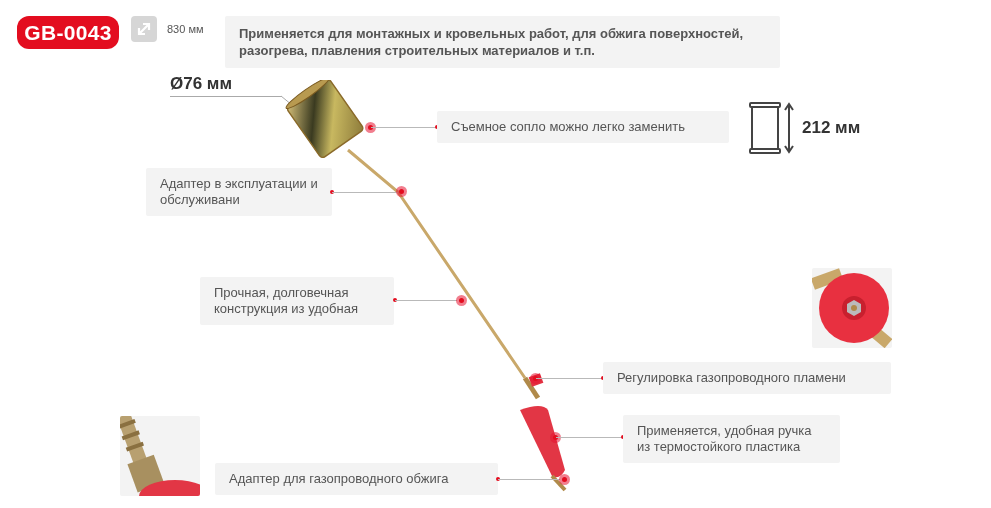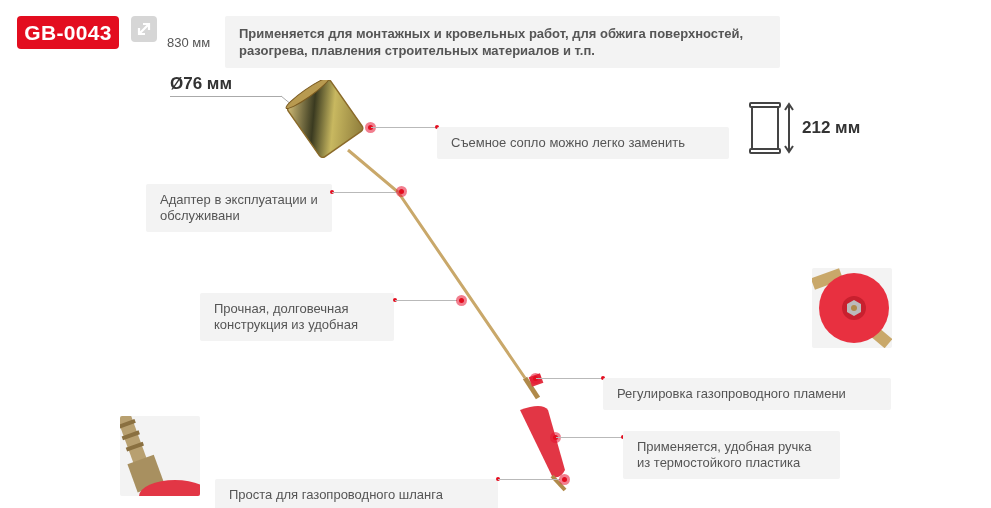--- a/index.html
+++ b/index.html
@@ -1,24 +1,24 @@
 <!DOCTYPE html>
 <html><head>
 <meta charset="utf-8">
 <style>
   html,body{margin:0;padding:0;}
   body{width:991px;height:508px;background:#ffffff;position:relative;overflow:hidden;font-family:"Liberation Sans","DejaVu Sans",sans-serif;color:#444;}
   .abs{position:absolute;}
-  .badge{left:17px;top:16px;width:102px;height:33px;background:#e30d1f;border-radius:4px;color:#fff;font-weight:bold;font-size:21px;line-height:33px;text-align:center;letter-spacing:0.3px;}
+  .badge{left:17px;top:16px;width:102px;height:33px;background:#e30d1f;border-radius:12px;color:#fff;font-weight:bold;font-size:21px;line-height:33px;text-align:center;letter-spacing:0.3px;}
   .len-icon{left:131px;top:16px;width:26px;height:26px;background:#d6d6d6;border-radius:4px;}
-  .len-text{left:167px;top:35px;font-size:13px;color:#555;}
+  .len-text{left:167px;top:23px;font-size:11px;color:#555;}
   .desc{left:225px;top:16px;width:555px;height:52px;background:#f3f3f3;border-radius:2px;box-sizing:border-box;padding:9px 14px;font-size:13px;line-height:17px;color:#555;font-weight:bold;}
   .diam{left:170px;top:74px;font-size:17px;font-weight:bold;color:#333;text-align:center;}
   .diam-line{left:170px;top:96px;width:112px;height:1px;background:#aaa;}
-  .box{background:#f3f3f3;border-radius:2px;box-sizing:border-box;font-size:13px;line-height:16px;color:#555;margin-top:16px;}
+  .box{background:#f3f3f3;border-radius:2px;box-sizing:border-box;font-size:13px;line-height:16px;color:#555;}
   .dot{width:4px;height:4px;border-radius:50%;background:#e30d1f;}
   .hot{width:11px;height:11px;border-radius:50%;background:rgba(230,20,50,0.55);}
   .hot::after{content:"";position:absolute;left:3px;top:3px;width:5px;height:5px;border-radius:50%;background:#e30d1f;}
   .line{height:1px;background:#b9b9b9;}
   .h138{left:802px;top:118px;font-size:17px;font-weight:bold;color:#333;}
   .thumb{background:#f3f3f3;border-radius:2px;overflow:hidden;}
 </style>
 </head>
 <body>
 
@@ -107,16 +107,16 @@
         <rect x="12" y="-10" width="14" height="60" fill="#b8a070"></rect>
         <rect x="10" y="0" width="18" height="4" fill="#8a7040"></rect>
         <rect x="10" y="12" width="18" height="4" fill="#8a7040"></rect>
         <rect x="10" y="24" width="18" height="4" fill="#8a7040"></rect>
         <rect x="6" y="40" width="28" height="30" fill="#a89060"></rect>
       </g>
       <ellipse cx="55" cy="80" rx="36" ry="16" fill="#e23645"></ellipse>
     </svg>
 </div>
 
-<div class="abs box" style="left:215px;top:463px;width:283px;height:32px;padding:8px 14px">Проста для газопроводного шланга</div>
+<div class="abs box" style="left:215px;top:463px;width:283px;height:32px;padding:8px 14px">Адаптер для газопроводного обжига</div>
 <div class="abs dot" style="left:496px;top:477px"></div>
 <div class="abs line" style="left:498px;top:479px;width:62px"></div>
 <div class="abs hot" style="left:559px;top:474px"></div>
 
 </body></html>

